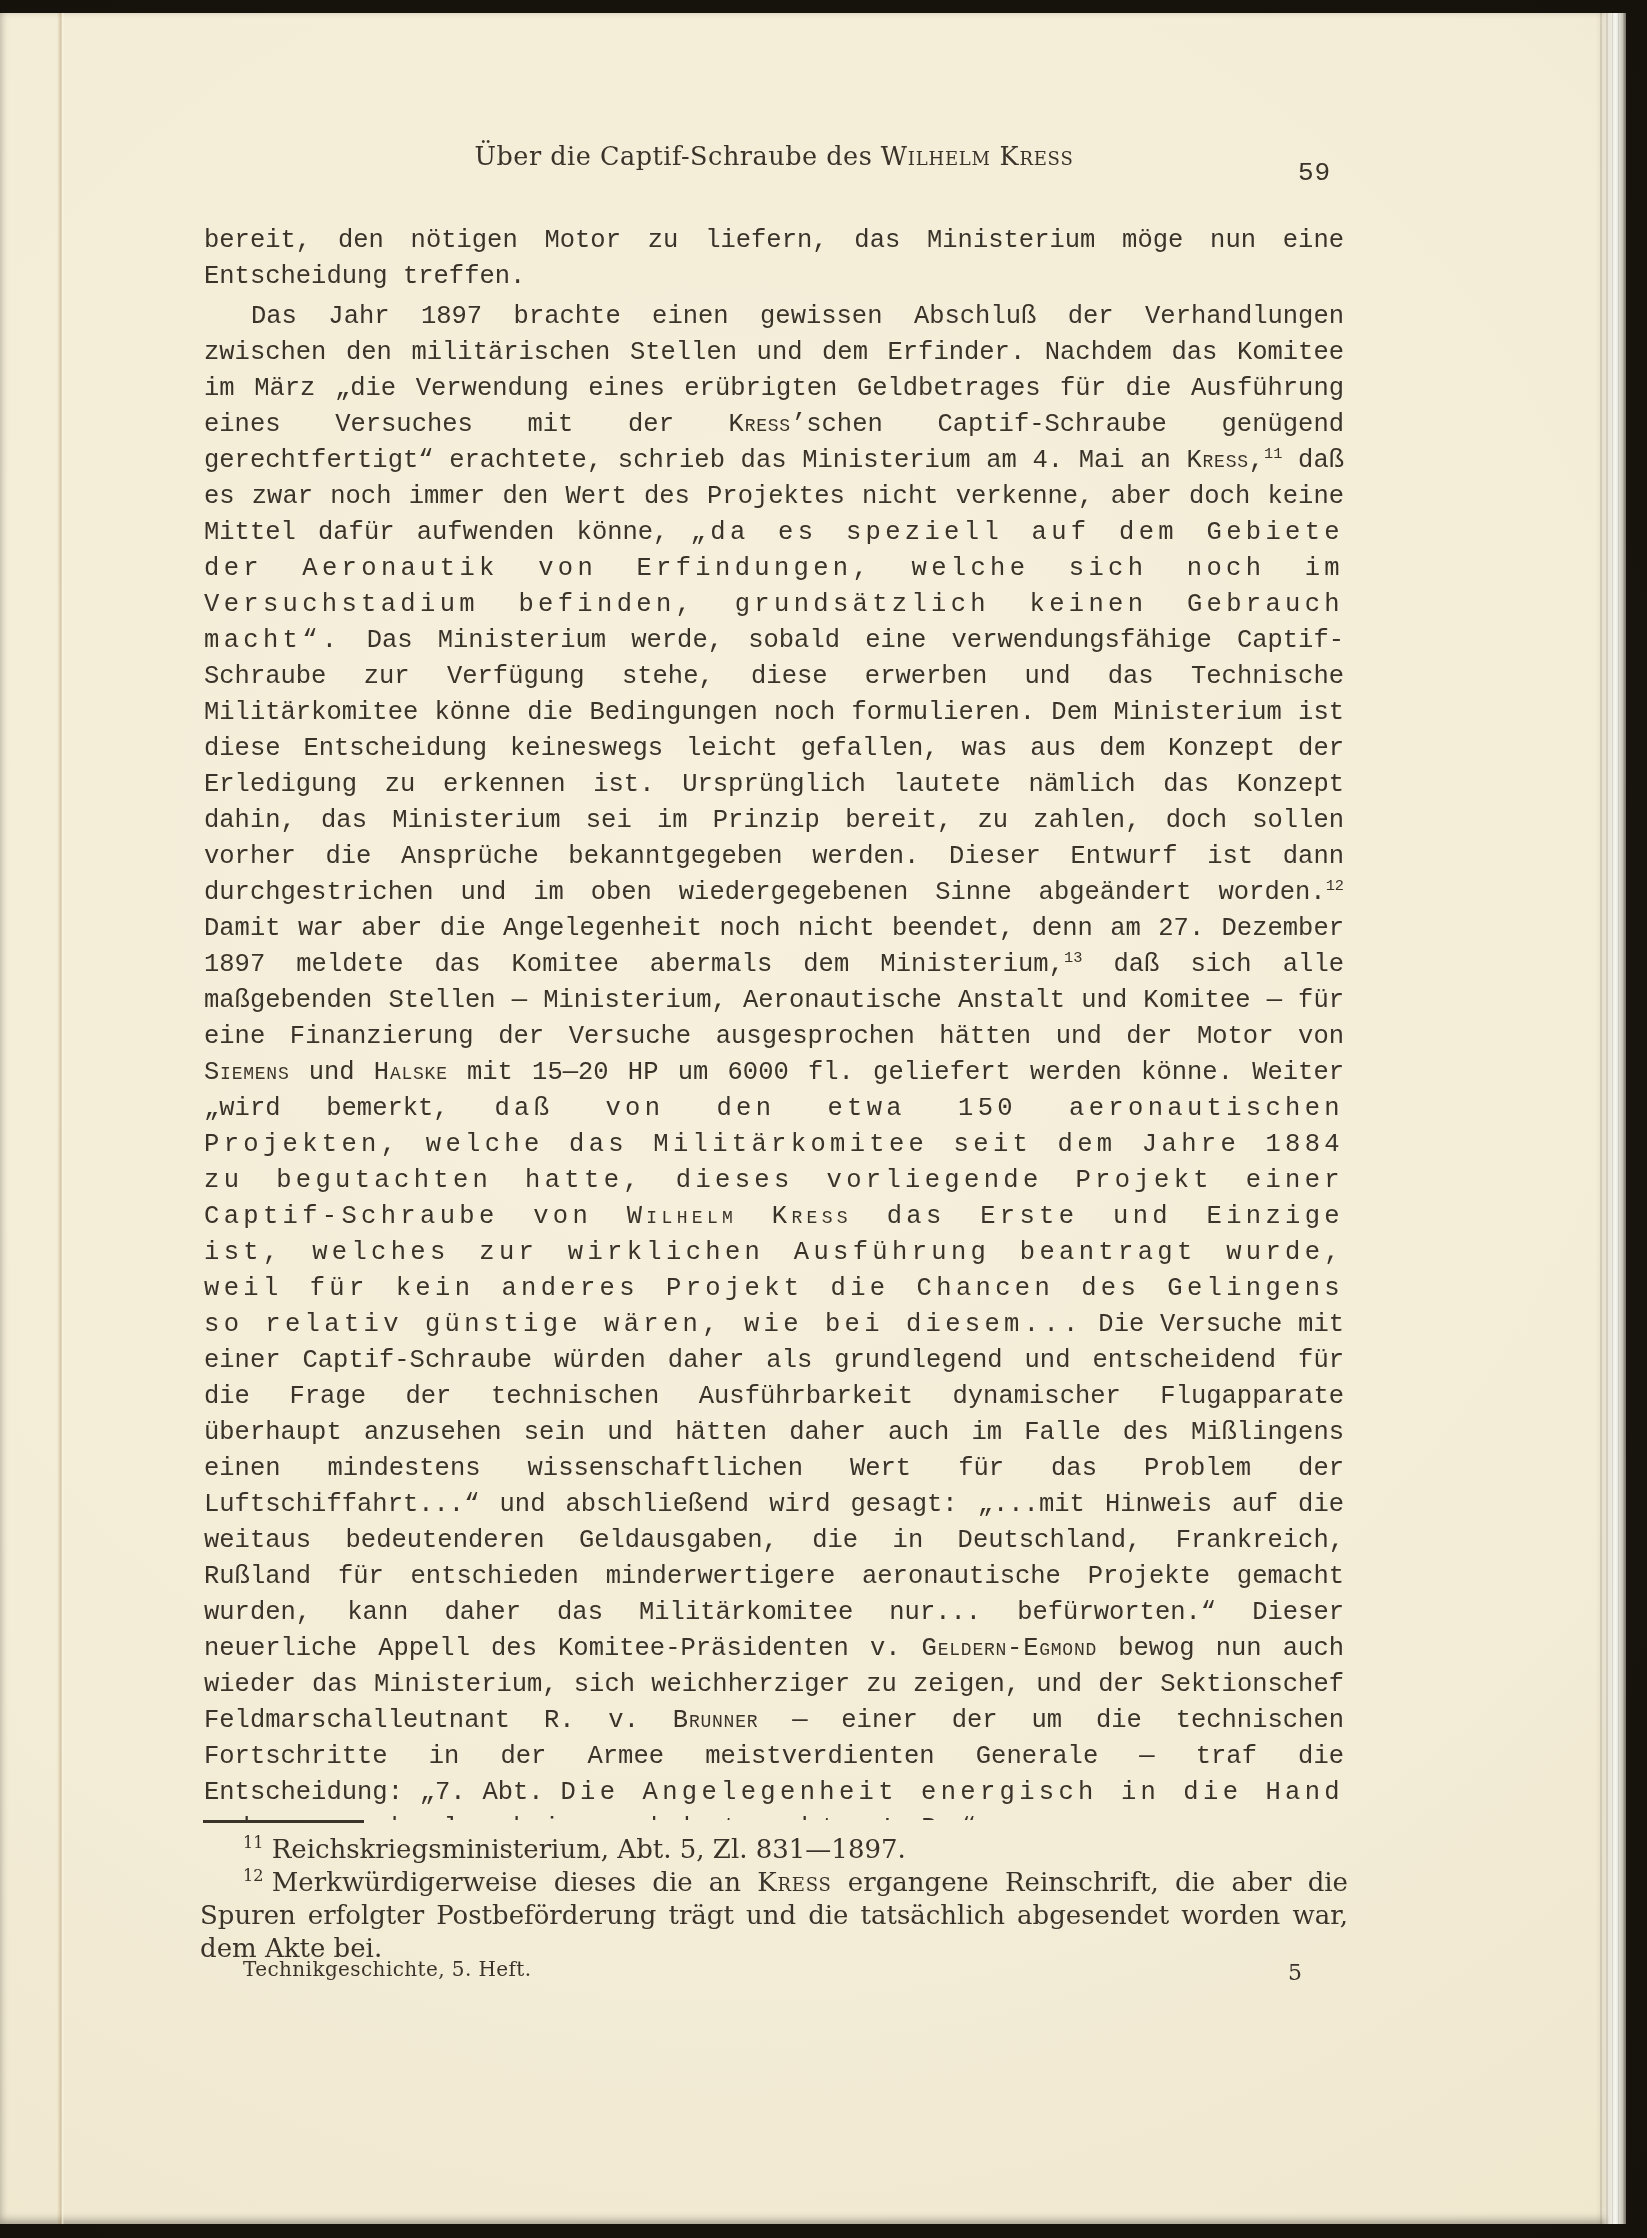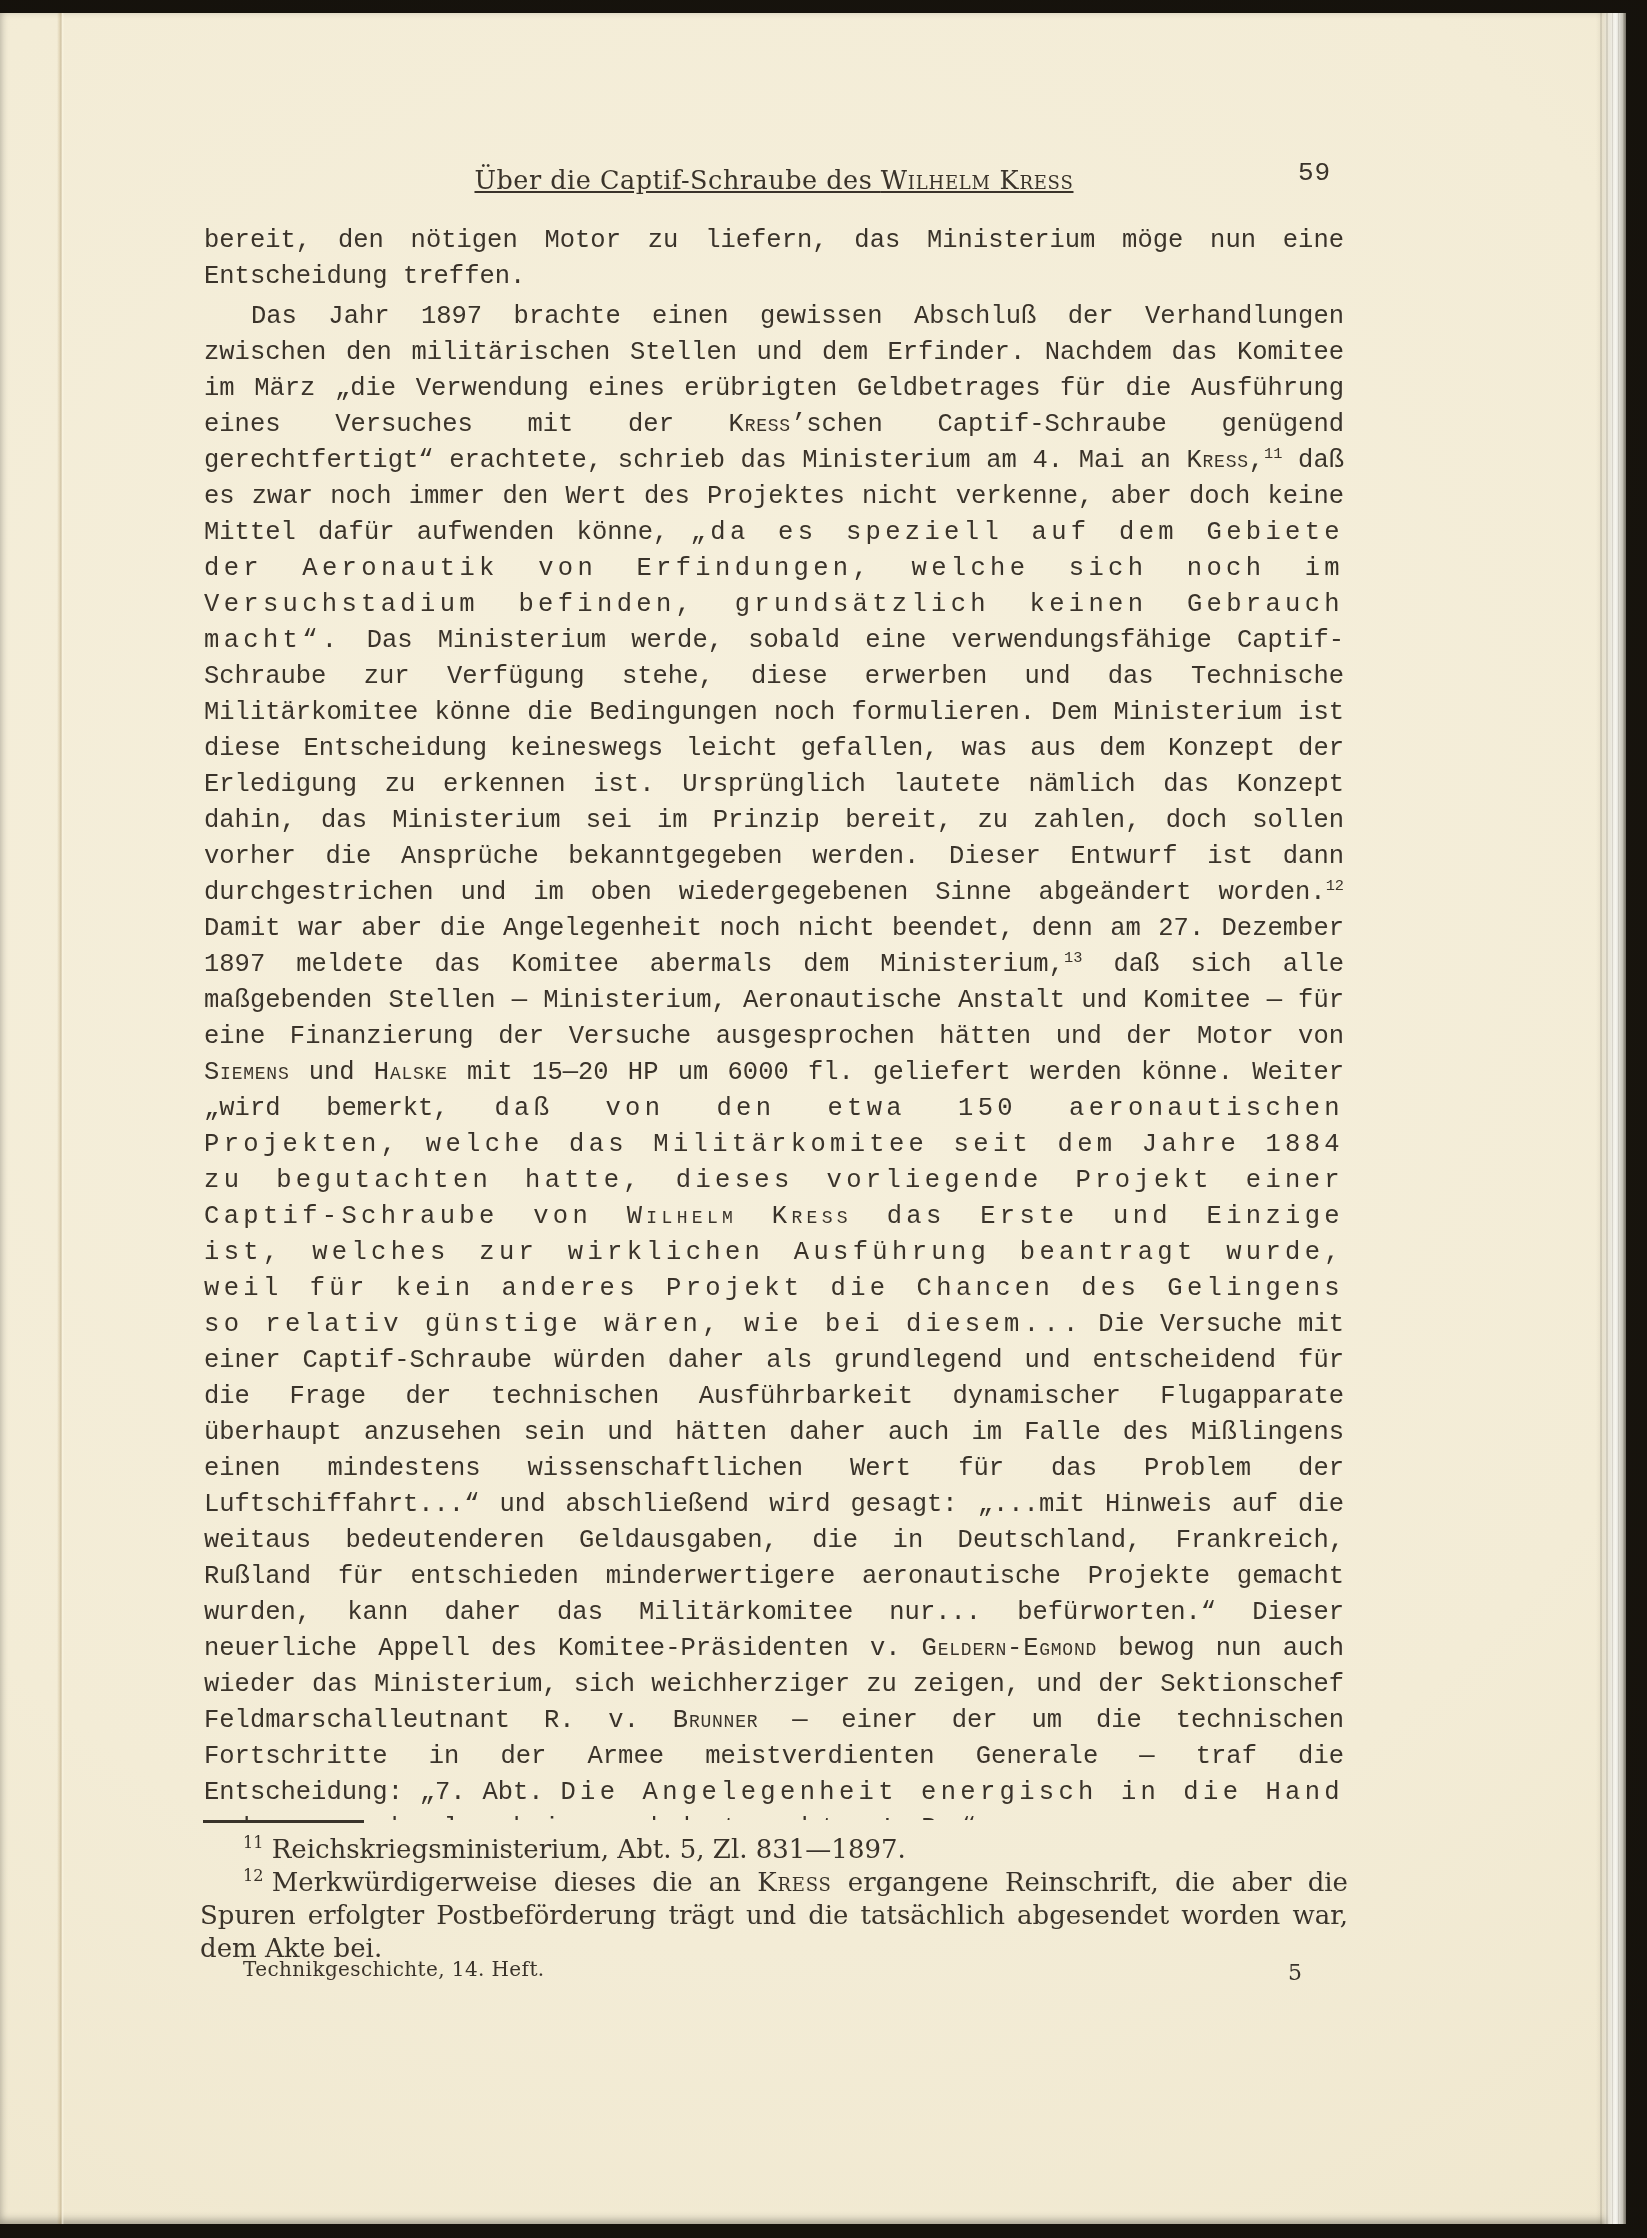--- a/index.html
+++ b/index.html
@@ -29,22 +29,22 @@
   .fore-edge{
     position:absolute;right:0;top:0;width:30px;height:100%;
     background:
       repeating-linear-gradient(90deg,
         rgba(255,255,255,0) 0 4.1px, rgba(110,105,92,0.18) 4.1px 5.8px),
       linear-gradient(90deg,
         rgba(0,0,0,0) 0%, rgba(120,110,90,0.10) 18%,
         #eae7dc 48%, #f6f5ef 66%, #c2bfb3 90%, #716d62 100%);
   }
   .running-head{
-    position:absolute;left:200px;top:152px;width:1148px;
-    text-align:center;font-size:25.5px;letter-spacing:0.02em;white-space:nowrap;text-decoration:underline;
+    position:absolute;left:200px;top:128px;width:1148px;
+    text-align:center;font-size:25.5px;letter-spacing:0.02em;white-space:nowrap;
   }
   .pagenum{
     position:absolute;left:1298px;top:145px;font-size:26px;letter-spacing:0.8px;font-family:Liberation Mono, monospace;
   }
   main{
     position:absolute;left:200px;top:206px;width:1148px;height:1601px;
     overflow:hidden;font-size:25.5px;line-height:36px;text-align:justify;
     text-justify:inter-word;
   }
   .para{margin:4px;font-family:Liberation Mono, monospace;}
@@ -87,18 +87,18 @@
       </main>
 
     <div class="fn-rule"></div>
 
     <section id="footnotes">
         <p class="footnote"><span class="fn-marker">11</span><span>Reichskriegsministerium, Abt. 5, Zl. 831—1897.</span></p>
         <p class="footnote"><span class="fn-marker">12</span><span>Merkwürdigerweise dieses die an </span><span class="sc">Kress</span><span> ergangene Reinschrift, die aber die Spuren erfolgter Postbeförderung trägt und die tatsächlich abgesendet worden war, dem Akte bei.</span></p>
       </section>
 
     <footer>
-      <span class="imprint">Technikgeschichte, 14. Heft.</span>
+      <span class="imprint">Technikgeschichte, 5. Heft.</span>
       <span class="sig">5</span>
     </footer>
   </div>
 </div>
 
 
 </body></html>

